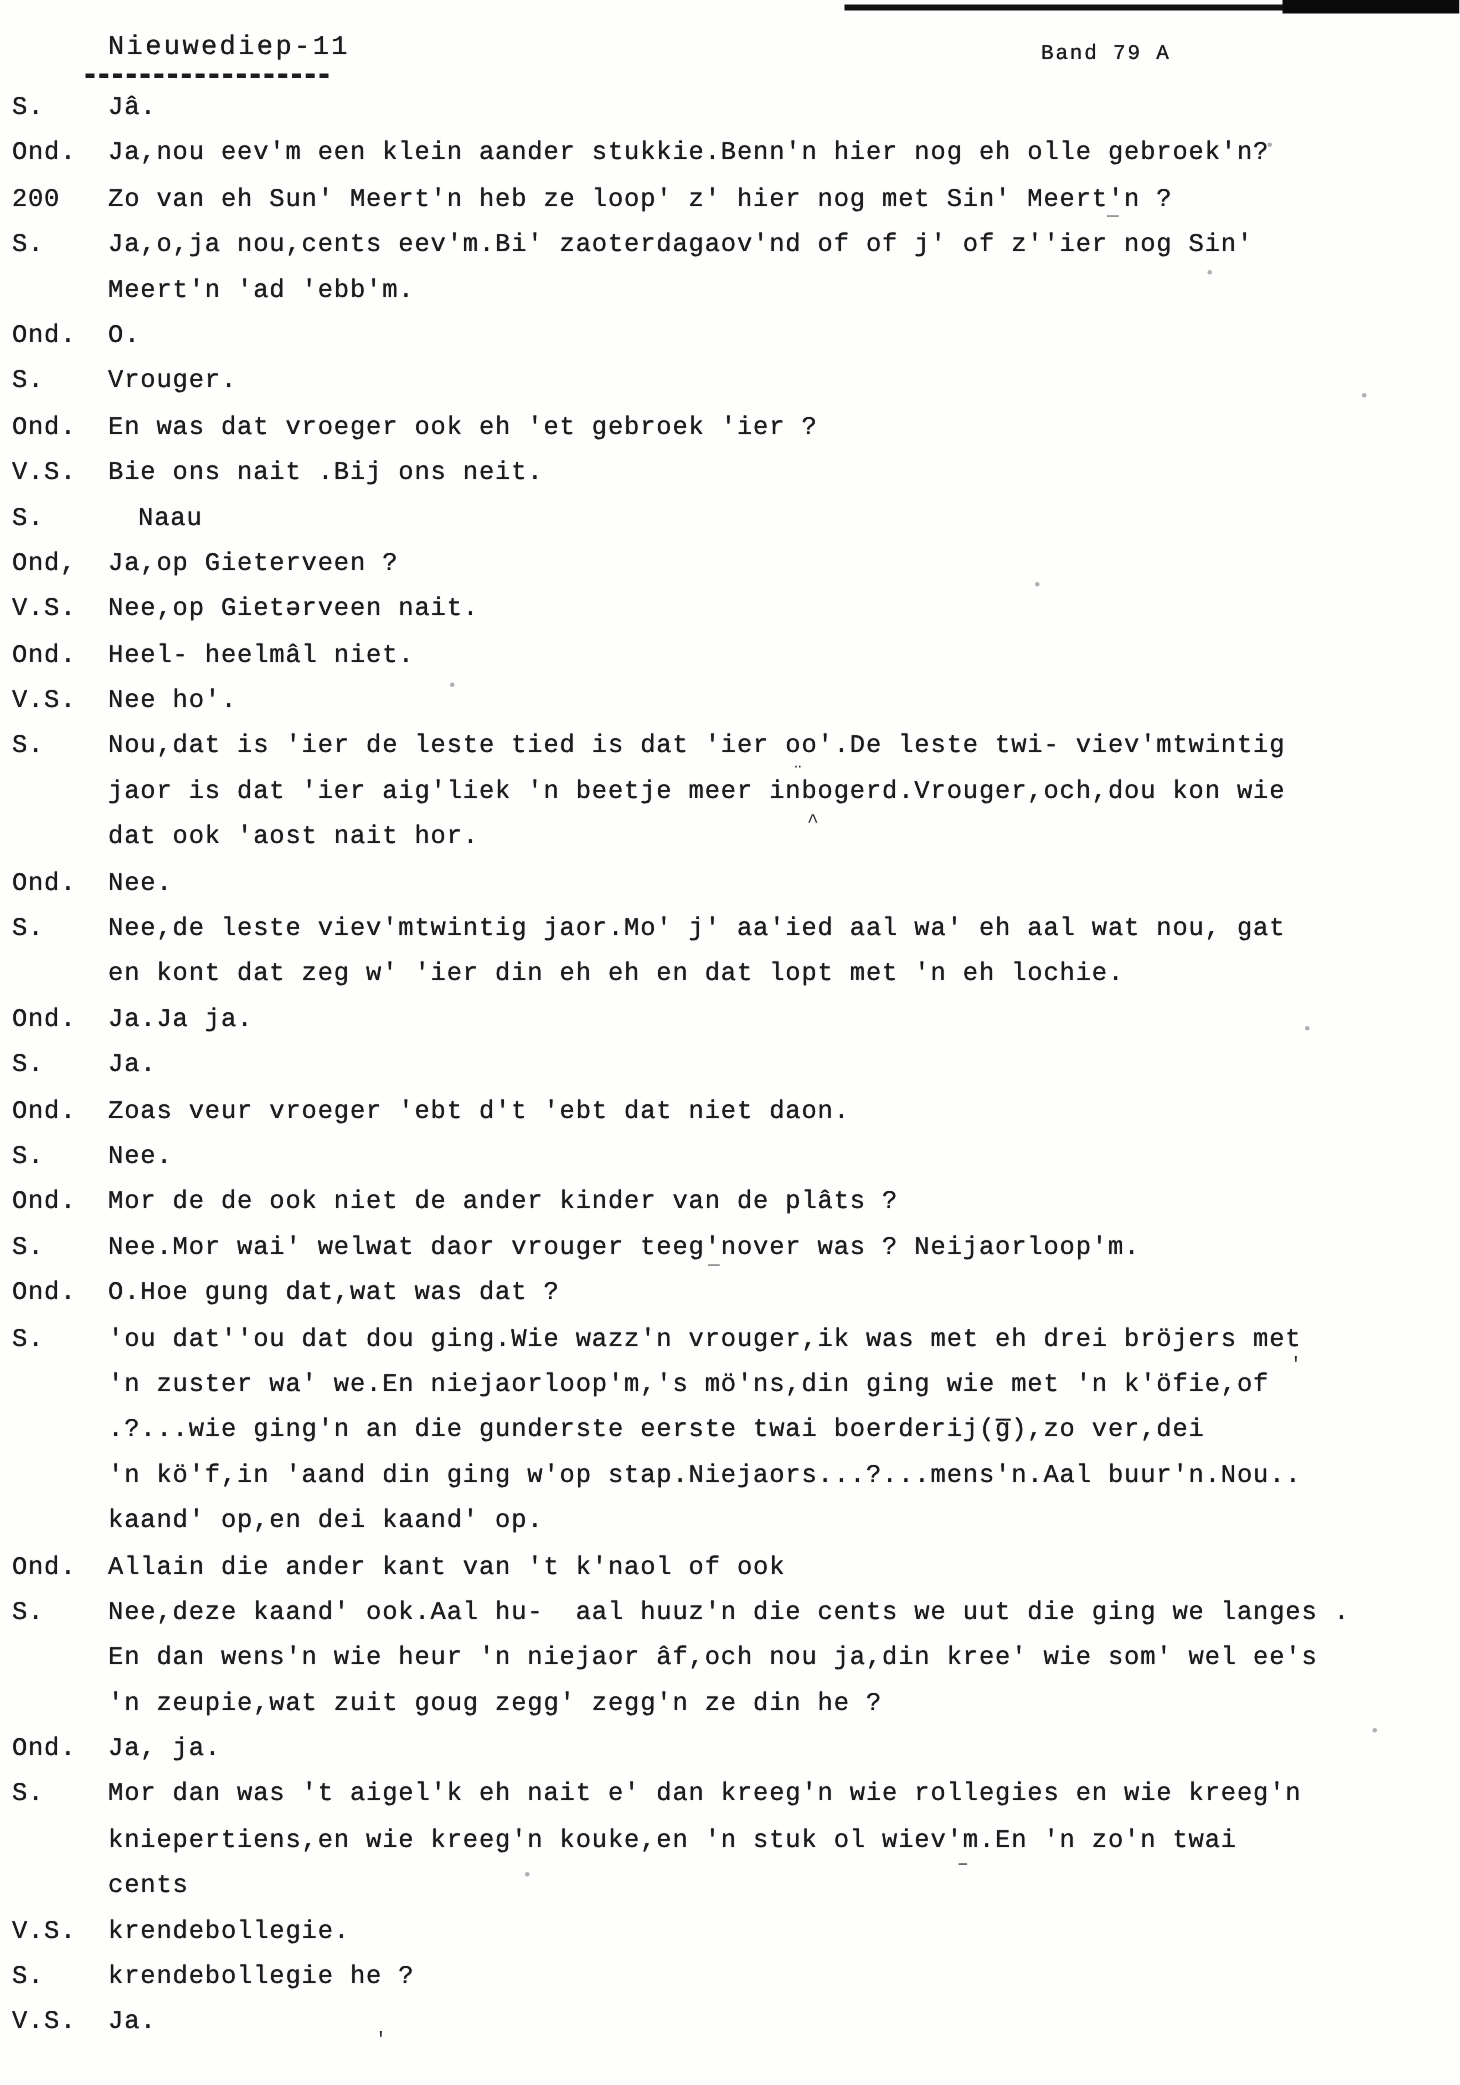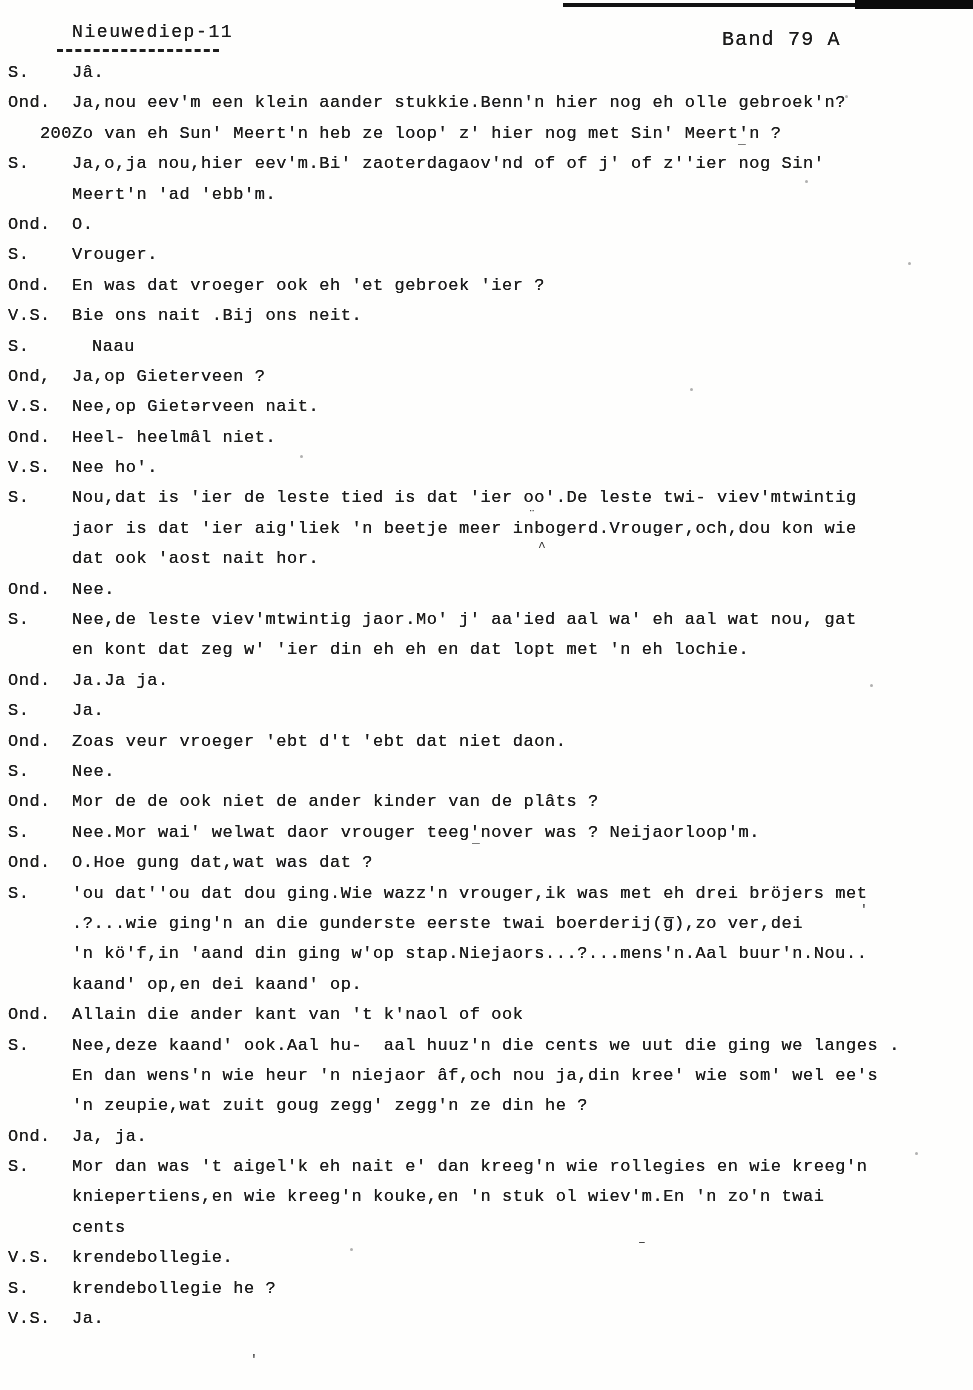--- a/index.html
+++ b/index.html
@@ -17,30 +17,30 @@
   .scan-edge-b{position:absolute;left:855px;top:0;width:118px;height:9px;background:#0b0b0b;}
   .title{
     position:absolute;left:72px;top:22px;
     font-size:18px;font-weight:normal;letter-spacing:1.6px;white-space:pre;
   }
   .title-underline{
     position:absolute;left:57px;top:49px;width:162px;height:0;
     border-top:3px dashed #1d1d1d;
   }
   .band{
-    position:absolute;left:722px;top:28px;
-    font-size:20px;letter-spacing:1.2px;white-space:pre;text-align:center;
+    position:absolute;left:694px;top:28px;
+    font-size:14px;letter-spacing:1.2px;white-space:pre;text-align:center;
   }
   .transcript{position:absolute;left:0;top:62px;width:973px;}
   .row{display:flex;height:30.4px;align-items:flex-start;}
   .label{
     flex:none;width:64px;padding-left:8px;
     font-size:17px;letter-spacing:.5px;white-space:pre;line-height:21px;
   }
-  .label.num{text-align:right;}
+  .label.num{}
   .text{
     flex:1;font-size:17px;letter-spacing:.55px;white-space:pre;line-height:21px;
   }
   .text.indent1{padding-left:8px;margin-left:12px;}
   .mark{position:absolute;font-size:13px;color:#2a2a2a;line-height:10px;}
   .speck{position:absolute;width:3px;height:3px;border-radius:50%;background:#8f8f8f;opacity:.7;}
 </style>
 </head>
 <body>
 
@@ -61,21 +61,21 @@
     <div class="row">
         <div class="label">Ond.</div>
         <div class="text">Ja,nou eev'm een klein aander stukkie.Benn'n hier nog eh olle gebroek'n?</div>
       </div>
     <div class="row">
         <div class="label num">200</div>
         <div class="text">Zo van eh Sun' Meert'n heb ze loop' z' hier nog met Sin' Meert'n ?</div>
       </div>
     <div class="row">
         <div class="label">S.</div>
-        <div class="text">Ja,o,ja nou,hier eev'm.Bi' zaoterdagaov'nd of of j' of z''ier nog Sin'</div>
+        <div class="text">Ja,o,ja nou,cents eev'm.Bi' zaoterdagaov'nd of of j' of z''ier nog Sin'</div>
       </div>
     <div class="row">
         <div class="label"></div>
         <div class="text">Meert'n 'ad 'ebb'm.</div>
       </div>
     <div class="row">
         <div class="label">Ond.</div>
         <div class="text">O.</div>
       </div>
     <div class="row">
@@ -158,20 +158,24 @@
         <div class="label">S.</div>
         <div class="text">Nee.Mor wai' welwat daor vrouger teeg'nover was ? Neijaorloop'm.</div>
       </div>
     <div class="row">
         <div class="label">Ond.</div>
         <div class="text">O.Hoe gung dat,wat was dat ?</div>
       </div>
     <div class="row">
         <div class="label">S.</div>
         <div class="text">'ou dat''ou dat dou ging.Wie wazz'n vrouger,ik was met eh drei bröjers met</div>
+      </div>
+    <div class="row">
+        <div class="label"></div>
+        <div class="text">'n zuster wa' we.En niejaorloop'm,'s mö'ns,din ging wie met 'n k'öfie,of</div>
       </div>
     <div class="row">
         <div class="label"></div>
         <div class="text">.?...wie ging'n an die gunderste eerste twai boerderij(g̅),zo ver,dei</div>
       </div>
     <div class="row">
         <div class="label"></div>
         <div class="text">'n kö'f,in 'aand din ging w'op stap.Niejaors...?...mens'n.Aal buur'n.Nou..</div>
       </div>
     <div class="row">

